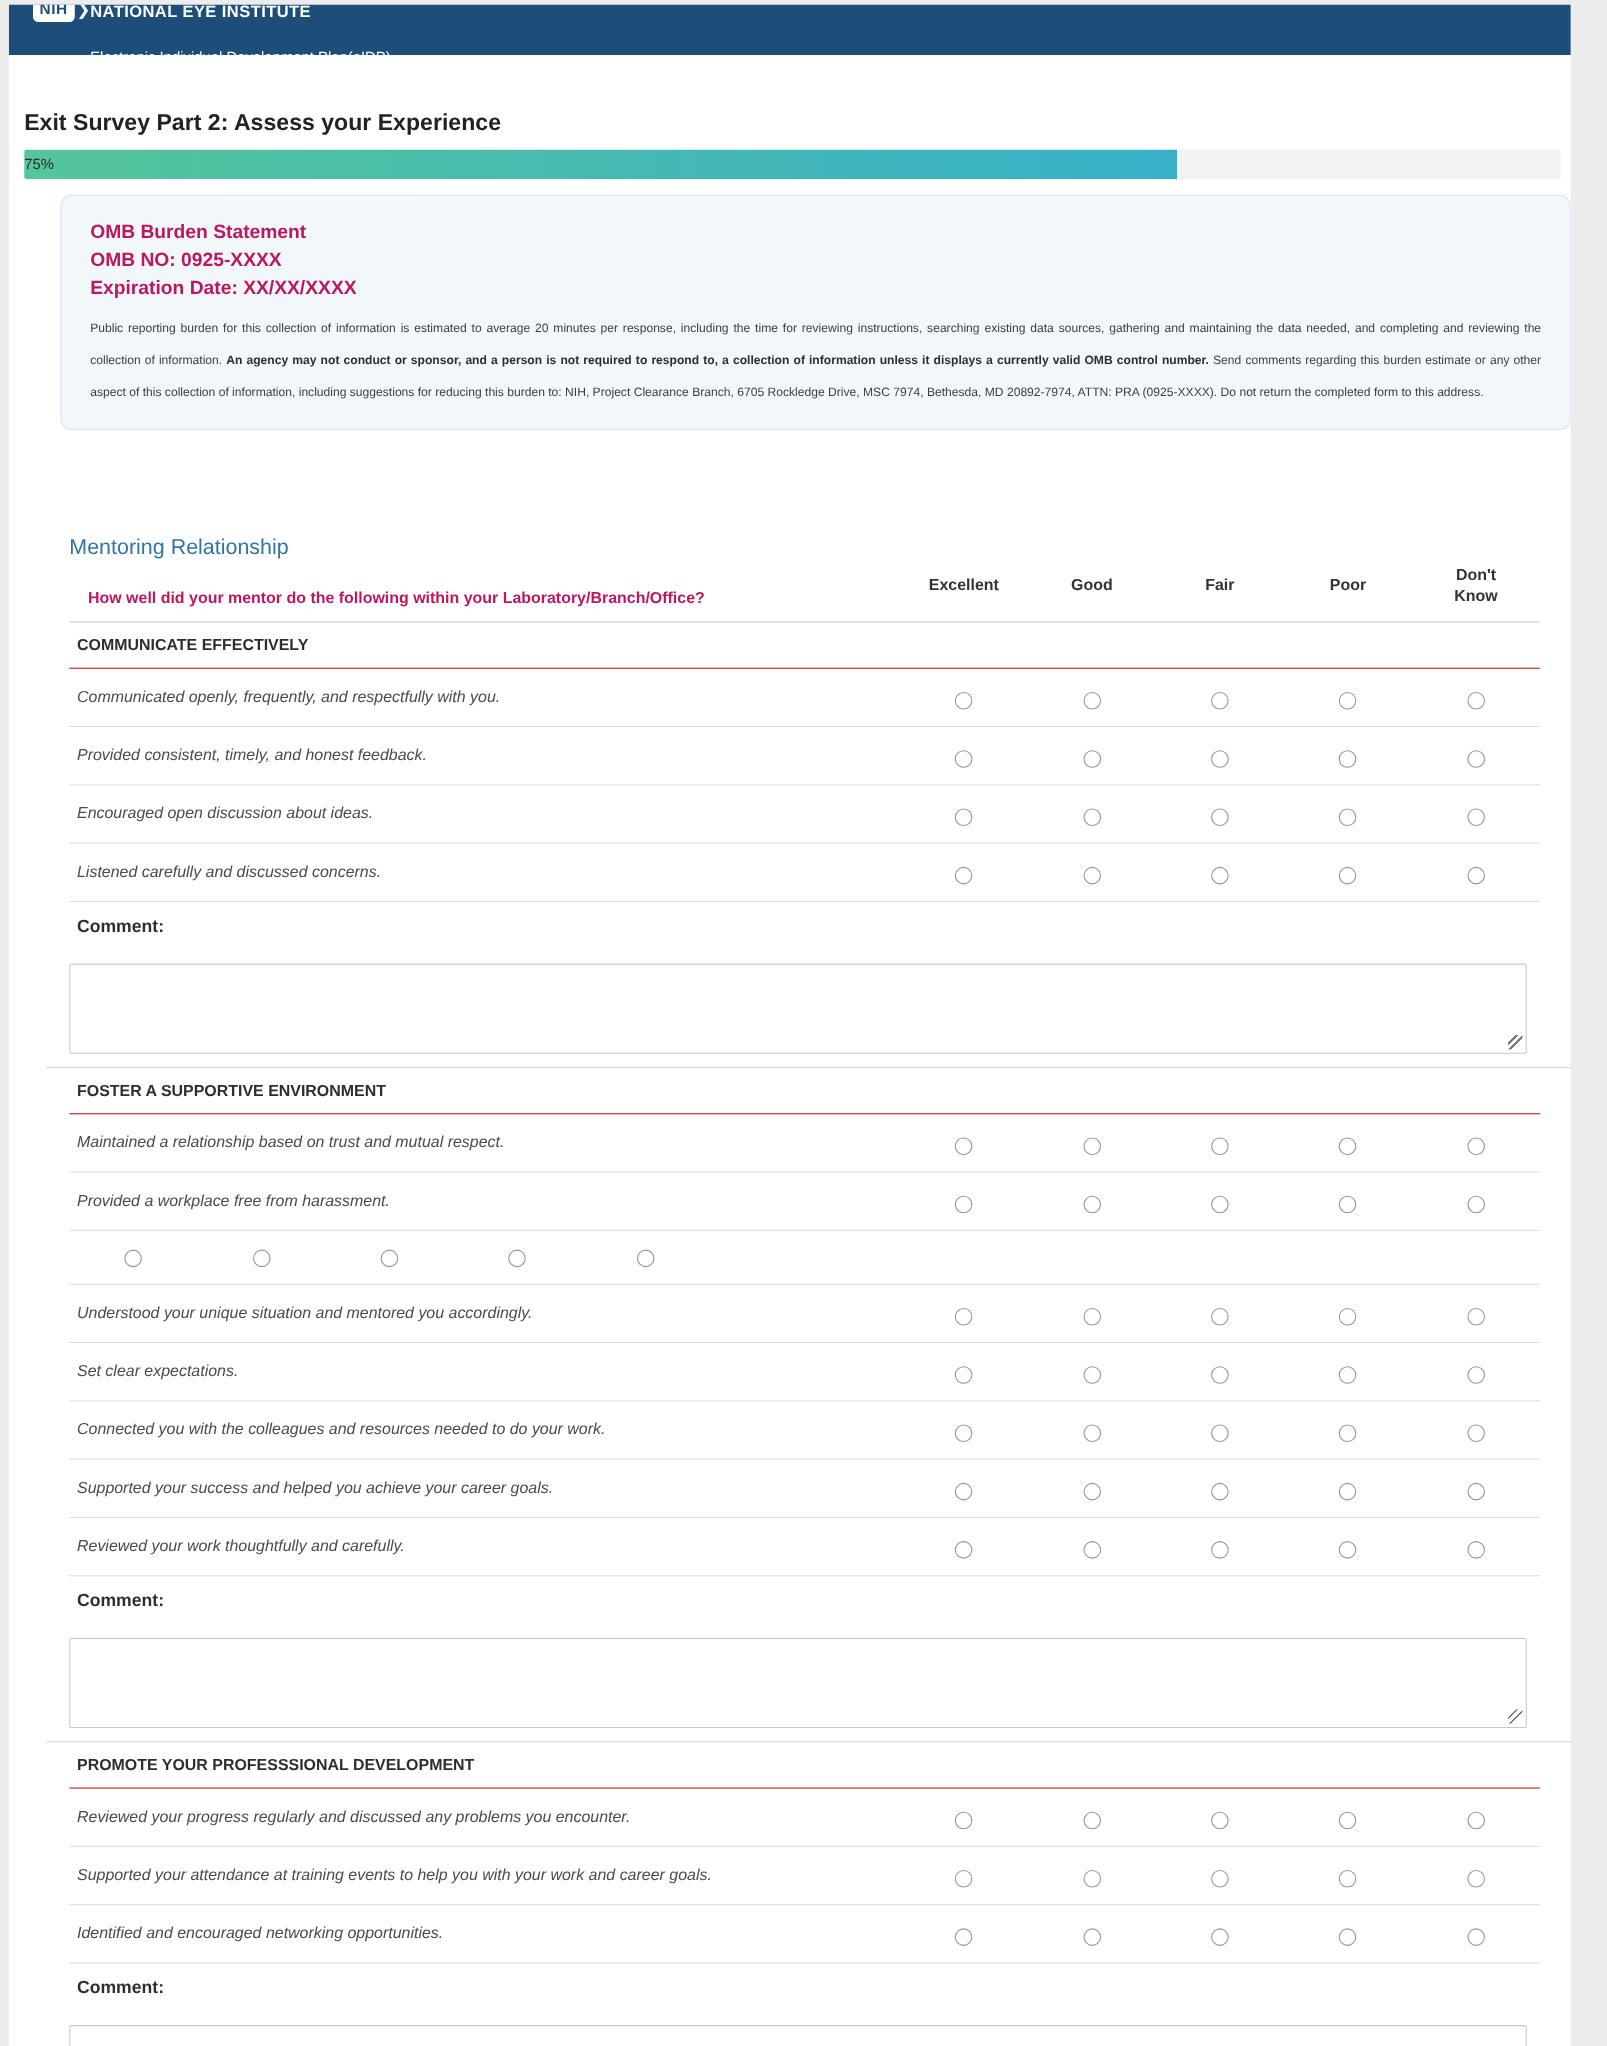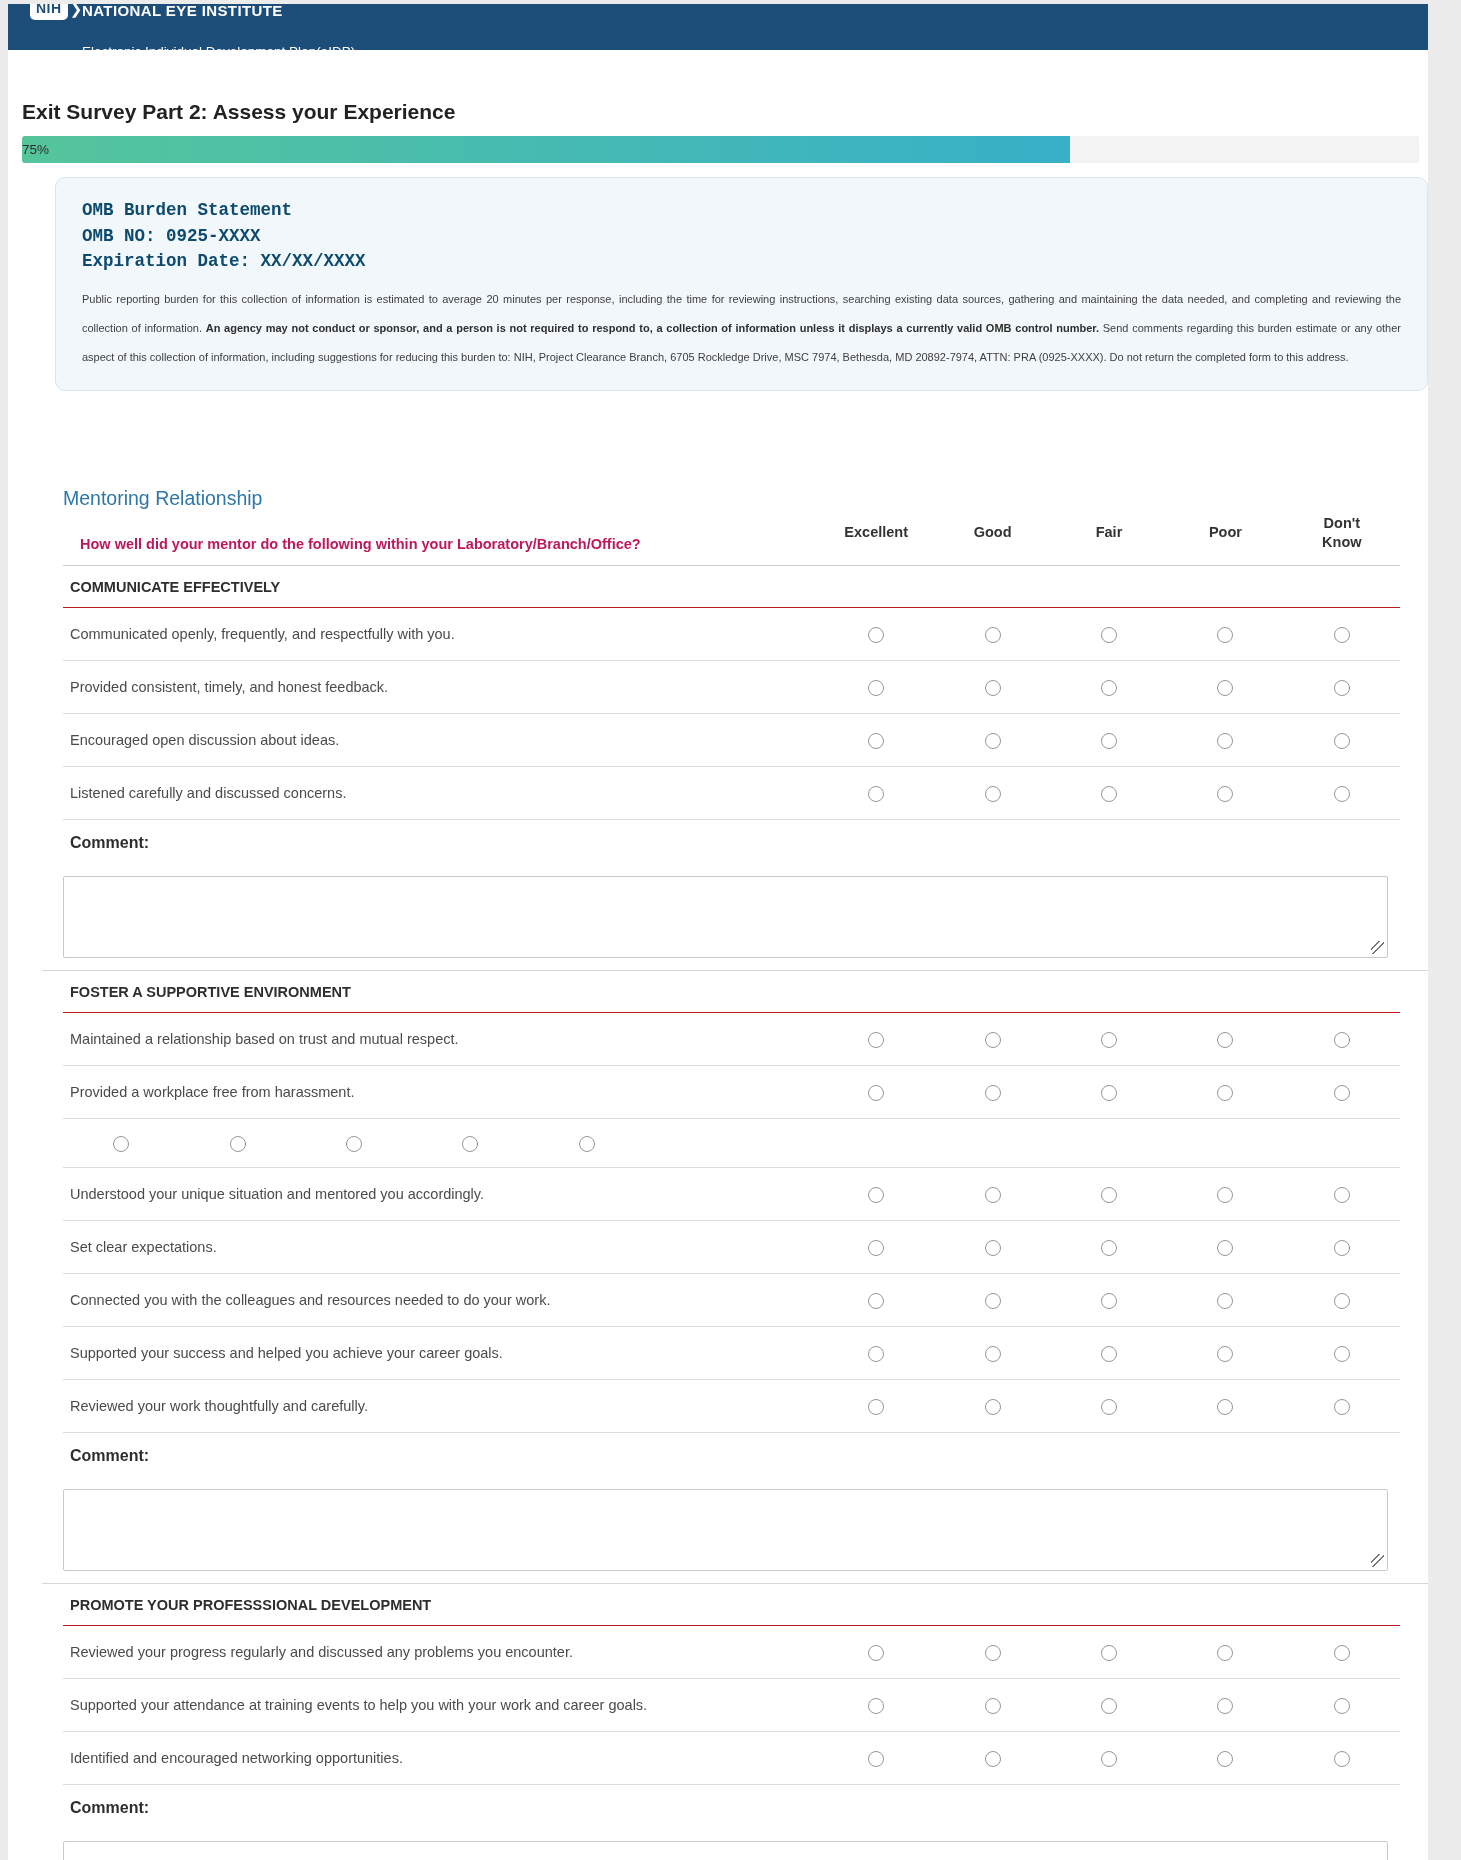--- a/index.html
+++ b/index.html
@@ -43,21 +43,21 @@
     height:100%; background:linear-gradient(90deg,#55c59b,#37b0c8);
     display:flex; justify-content:flex-start; align-items:center; padding-right:8px;
     font-size:13.5px; color:#2d2d2d;
   }
   
   .omb {
     margin:14px 0 0 33px; width:1373px;
     background:#f1f7fa; border:1px solid #d8e5ee; border-radius:10px;
     padding:20px 26px 18px 26px;
   }
-  .omb-h { color:#0c4a6e; font-weight:bold; font-size:17.5px; line-height:25.5px;font-family:Liberation Mono, monospace; }
+  .omb-h { color:#be185d; font-weight:bold; font-size:17.5px; line-height:25.5px; }
   .omb-body {
     margin-top:10px; font-size:11px; line-height:29px; color:#3e3e3e;
     text-align:justify;
   }
   .omb-body b { color:#2e2e2e; }
   
   h2 {
     margin:96px 0 4px 41px; font-size:19.5px; font-weight:400; color:#2f76a6;
   }
   .survey-table { margin-left:41px; width:1337px; }
@@ -72,22 +72,23 @@
   }
   .opt-h {
     font-size:14.5px; font-weight:bold; color:#333; text-align:center;
     white-space:pre-line; line-height:19px;
   }
   .group-title {
     padding:13px 0 12px 7px; border-bottom:1px solid #b91c1c;
     font-size:14.5px; font-weight:bold; color:#2e2e2e;
   }
   .q-row {
-    display:flex; align-items:center; padding:16px 0 15px 0;
+    display:flex; align-items:flex-end; padding:16px 0 15px 0;
     border-bottom:1px solid #dedede;
+    font-style:italic;
   }
   .q-text {
     width:755px; padding:0 55px 0 7px; font-size:14.5px; color:#4b4b4b;
     line-height:21px;
   }
   .q-row .opts { padding-top:1px; }
   .radio {
     width:16px; height:16px; border:1.5px solid #979797; border-radius:50%;
     background:#fff; display:inline-block;
   }

